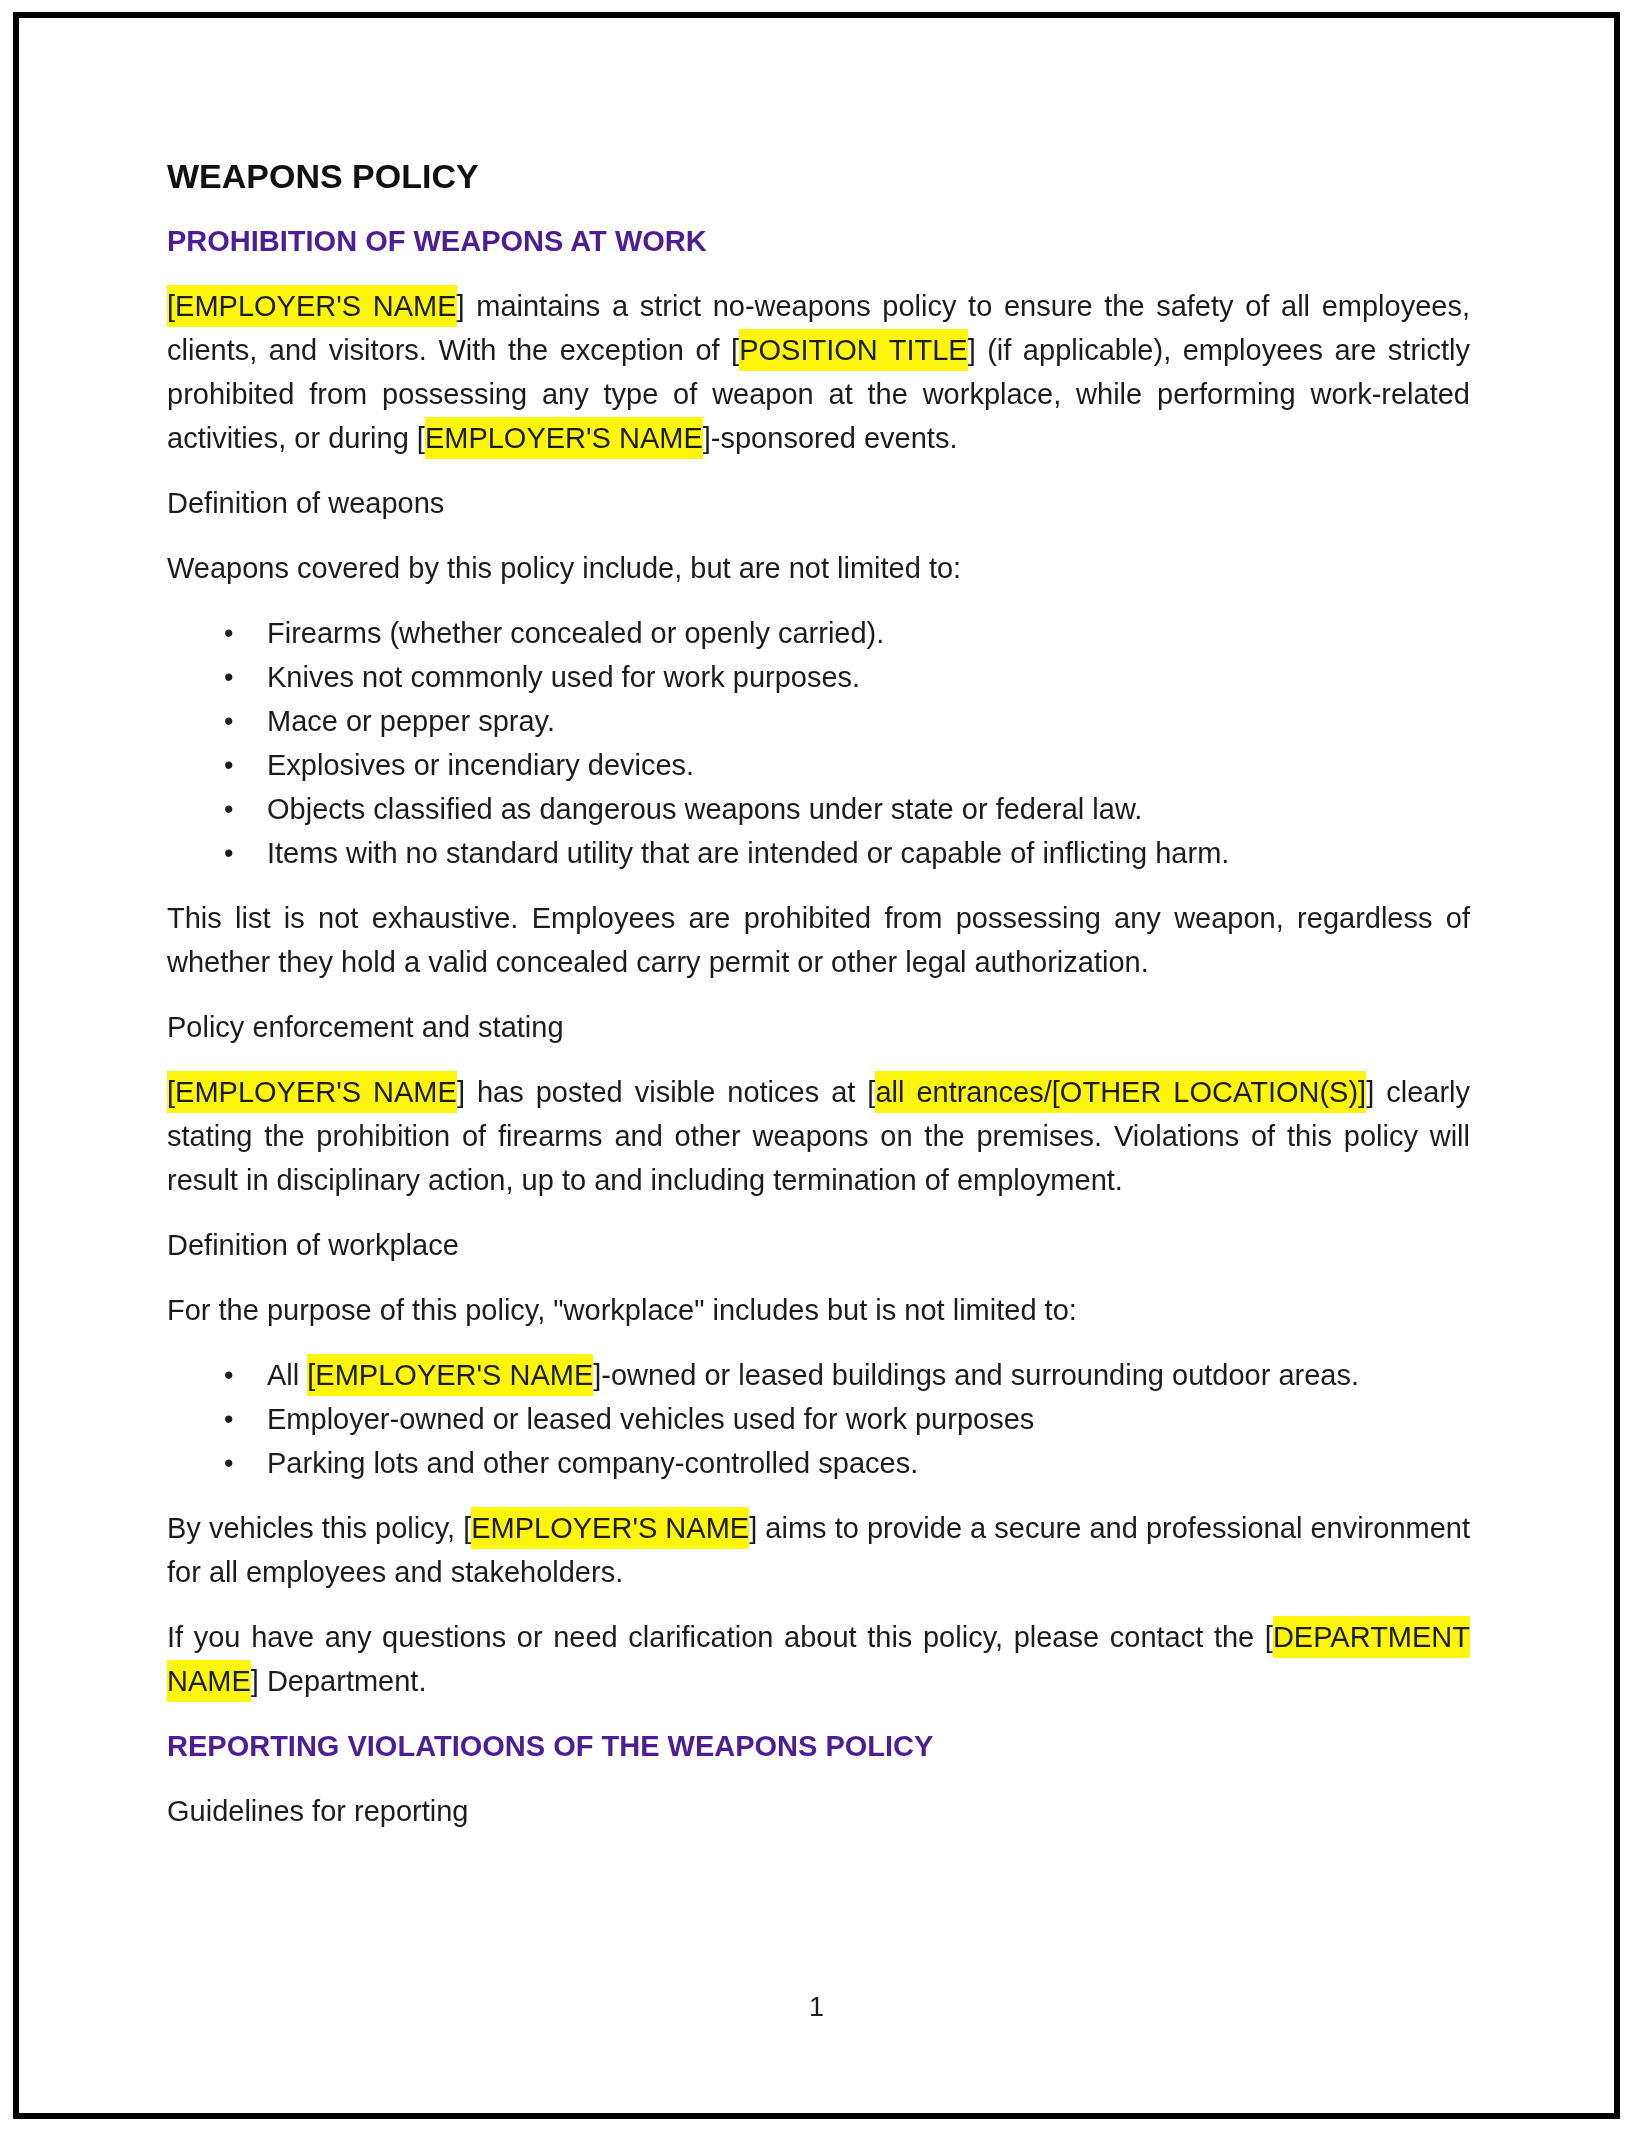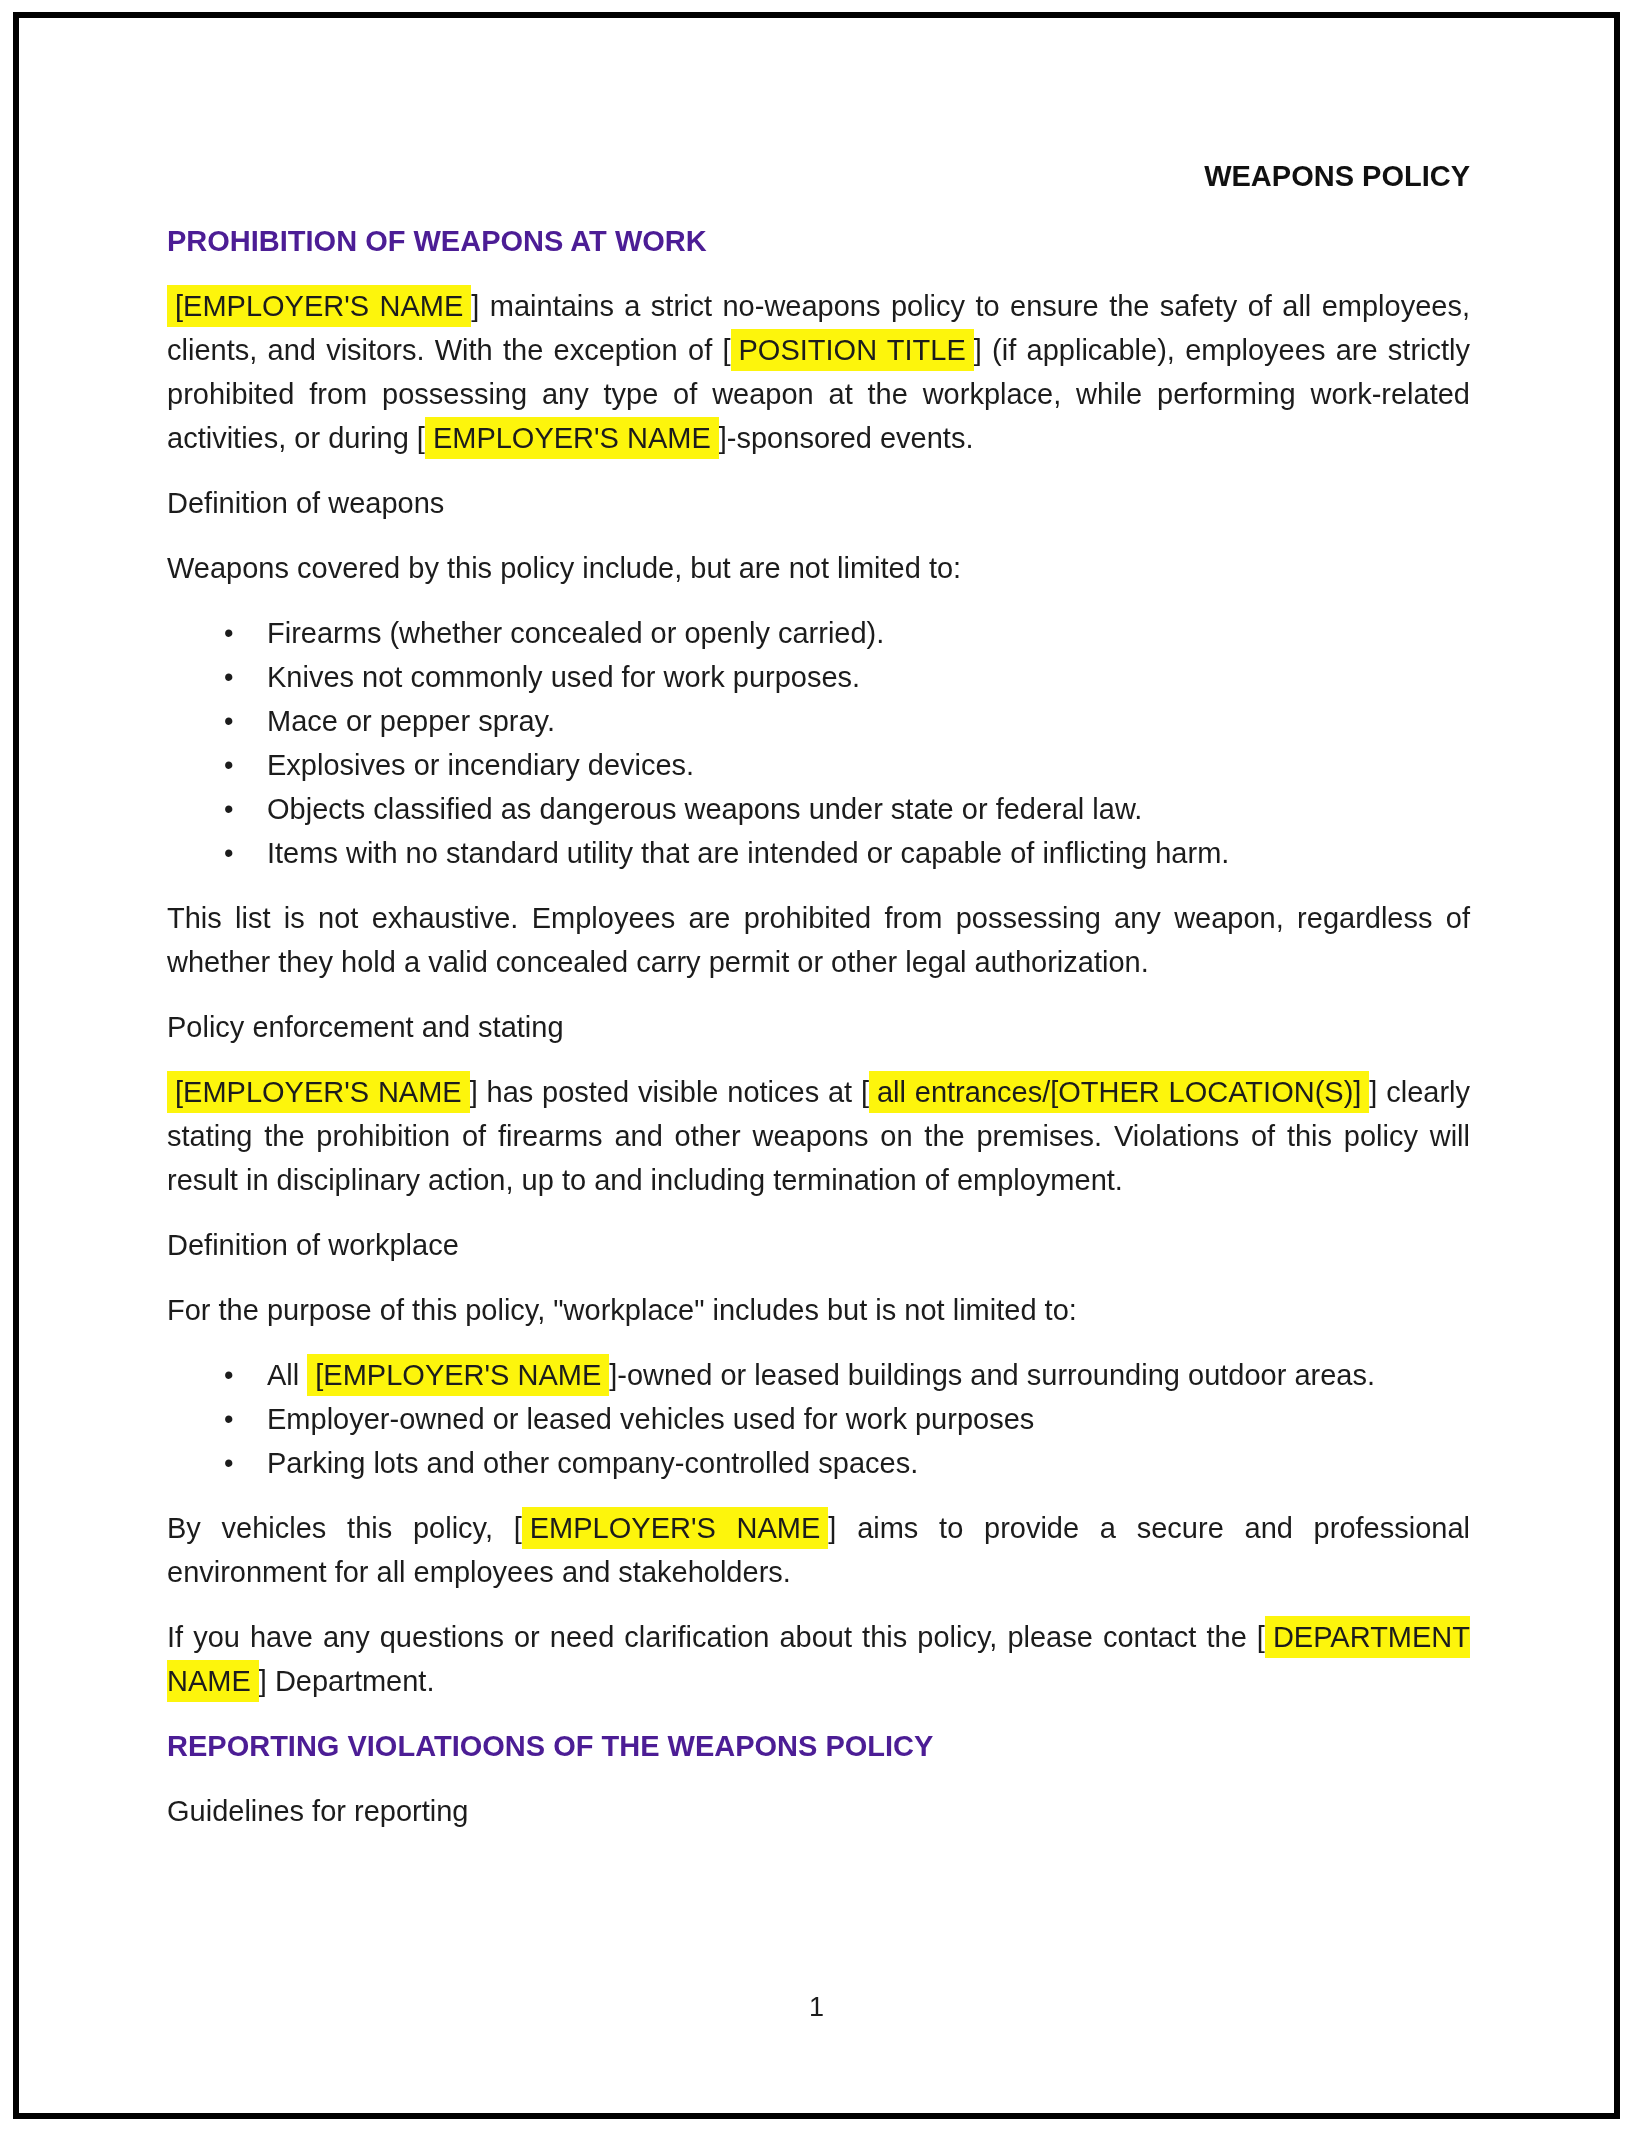--- a/index.html
+++ b/index.html
@@ -17,24 +17,24 @@
     background: #ffffff;
   }
   .content {
     position: absolute; inset: 0;
     padding: 136px 144px 0 148px;
     color: #1c1c1c;
     font-size: 29px;
     line-height: 44px;
   }
   .doc-title {
-    font-size: 29px;
+    font-size: 34px;
     font-weight: bold;
     color: #111111;
-    text-align: right;
+    text-align: left;
     margin: 0 0 21px 0;
   }
   #blocks p { margin: 0 0 21px 0; }
   p.paragraph { text-align: justify; }
   p.heading { font-weight: bold; color: #4c1d95; }
   p.heading-underlined {
     text-underline-offset: 5px;
   }
   ul.bullets {
     list-style: none;
@@ -46,21 +46,21 @@
     padding-left: 100px;
   }
   ul.bullets li::before {
     content: "\2022";
     position: absolute;
     left: 57px; top: 0;
     font-size: 27px;
   }
   .hl {
     background: var(--hl, #fdf50c);
-    padding: 5px 8px;
+    padding: 5px 0;
   }
   .page-number {
     position: absolute;
     bottom: 91px; left: 0;
     width: 100%;
     text-align: center;
     font-size: 27px;
     line-height: 30px;
     color: #1c1c1c;
   }

